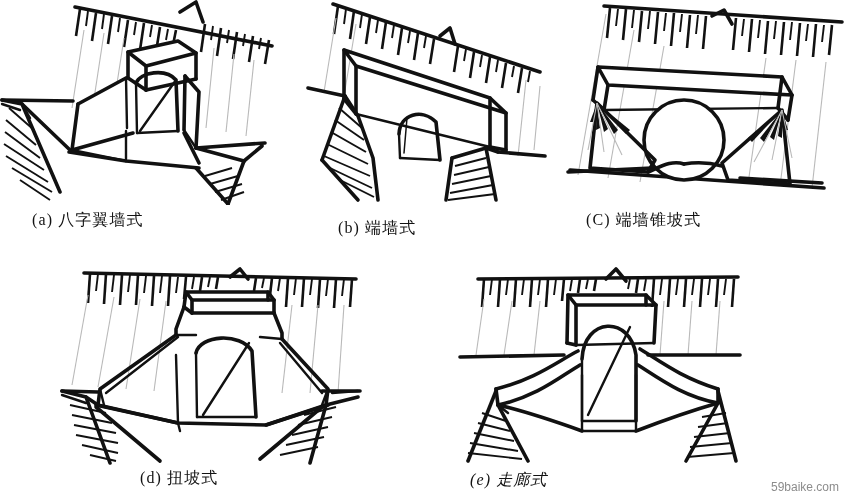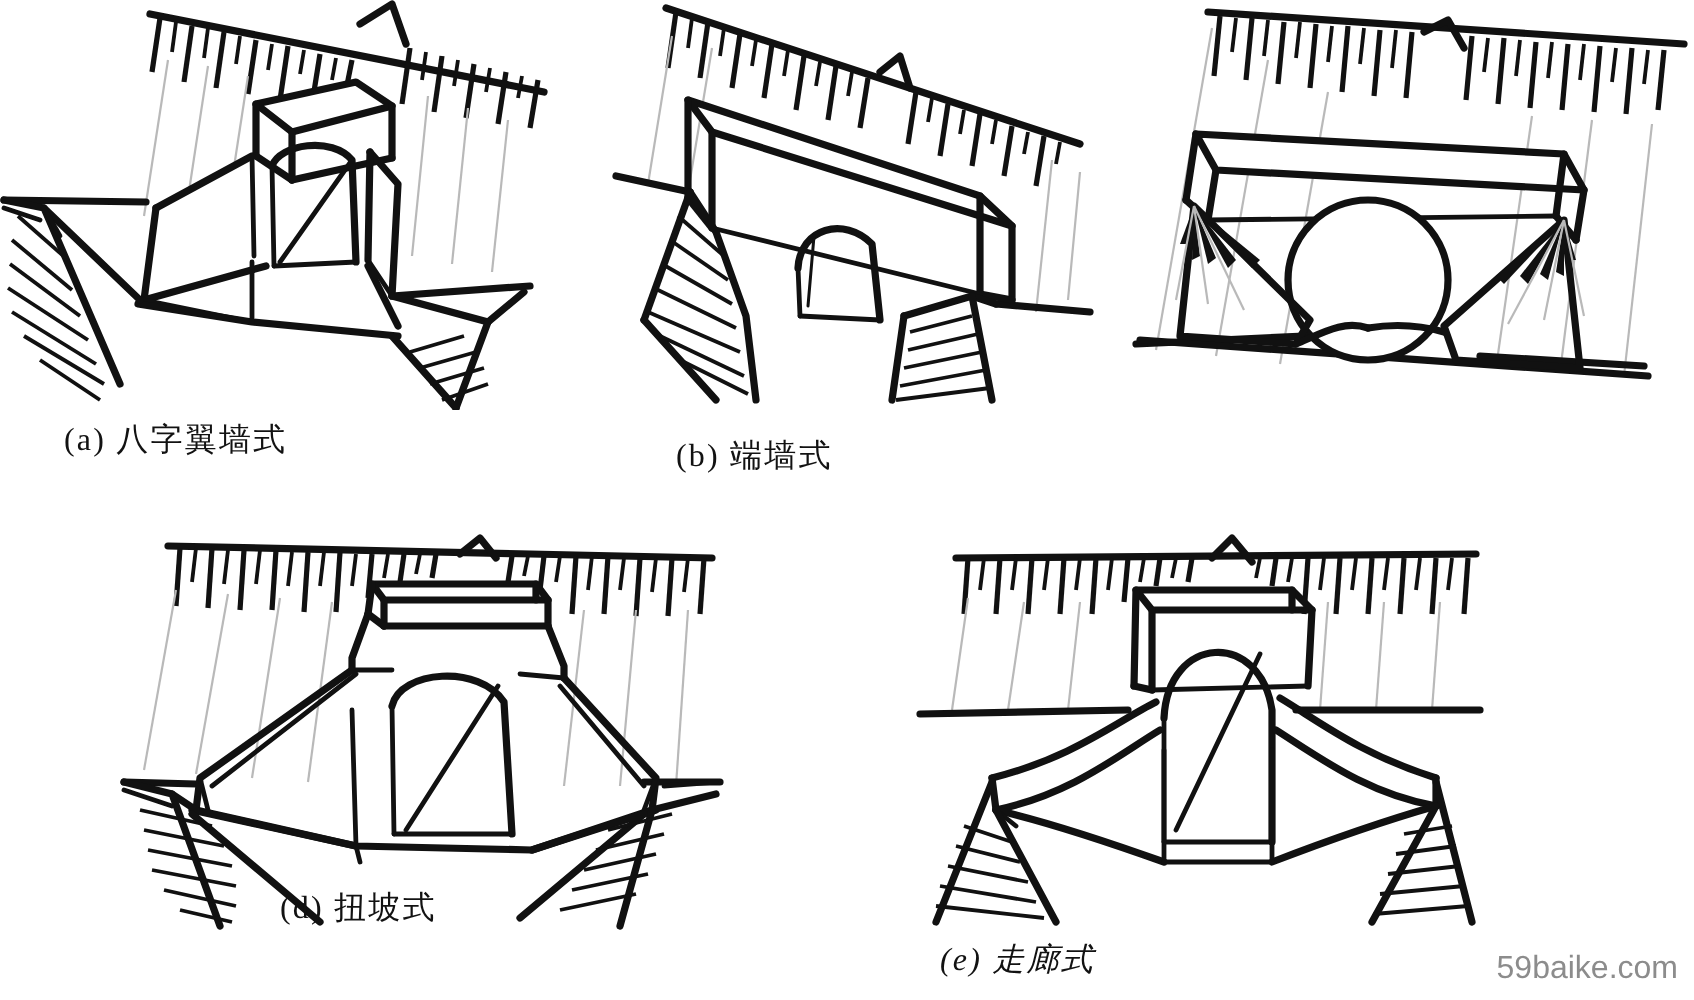--- a/index.html
+++ b/index.html
@@ -33,29 +33,29 @@
     font-family: "Liberation Serif", "DejaVu Serif", serif;
     font-size: 16px;
     letter-spacing: 1.1px;
     color: #121212;
     white-space: nowrap;
     font-weight: 500;
   }
   #cap-a { left: 32px;  top: 210px; }
   #cap-b { left: 338px; top: 218px; }
   #cap-c { left: 586px; top: 210px; }
-  #cap-d { left: 140px; top: 444px; }
+  #cap-d { left: 140px; top: 468px; }
   #cap-e { left: 470px; top: 470px; font-style: italic; }
 
   #watermark {
     position: absolute;
     right: 8px;
     bottom: 6px;
     font-family: "Liberation Sans", "DejaVu Sans", sans-serif;
-    font-size: 16px;
+    font-size: 12px;
     color: #8c8c8c;
     letter-spacing: 0px;
     white-space: nowrap;
     text-align: right;
   }
 
   
   .ink   { fill: none; stroke: #111111; stroke-linecap: round; stroke-linejoin: round; }
   .thick { stroke-width: 3.6; }
   .med   { stroke-width: 2.4; }
@@ -368,20 +368,21 @@
           <path class="solid" d="M222,110 L204,142 L200,138 Z"></path>
           <path class="solid" d="M222,110 L192,142 L188,138 Z"></path>
           <line class="faint" x1="222" y1="110" x2="232" y2="158"></line>
           <line class="faint" x1="222" y1="110" x2="212" y2="160"></line>
           <line class="faint" x1="222" y1="110" x2="194" y2="162"></line>
         </g>
         <path class="ink thick" d="M162,166 C148,162 136,162 124,164"></path>
       </g>
     </svg>
   </div>
+  <div class="caption" id="cap-c">(C) 端墙锥坡式</div>
 
   <div class="panel" id="panel-d" style="left:60px; top:255px;">
     <svg width="302" height="210" viewBox="0 0 302 210">
 
       <g>
         <path class="ink thick" d="M24,18 L296,24"></path>
         <path class="ink thick" d="M170,22 L180,14 L188,24"></path>
       </g>
       <g>
         <line class="tick" x1="30" y1="19" x2="28" y2="48"></line>

